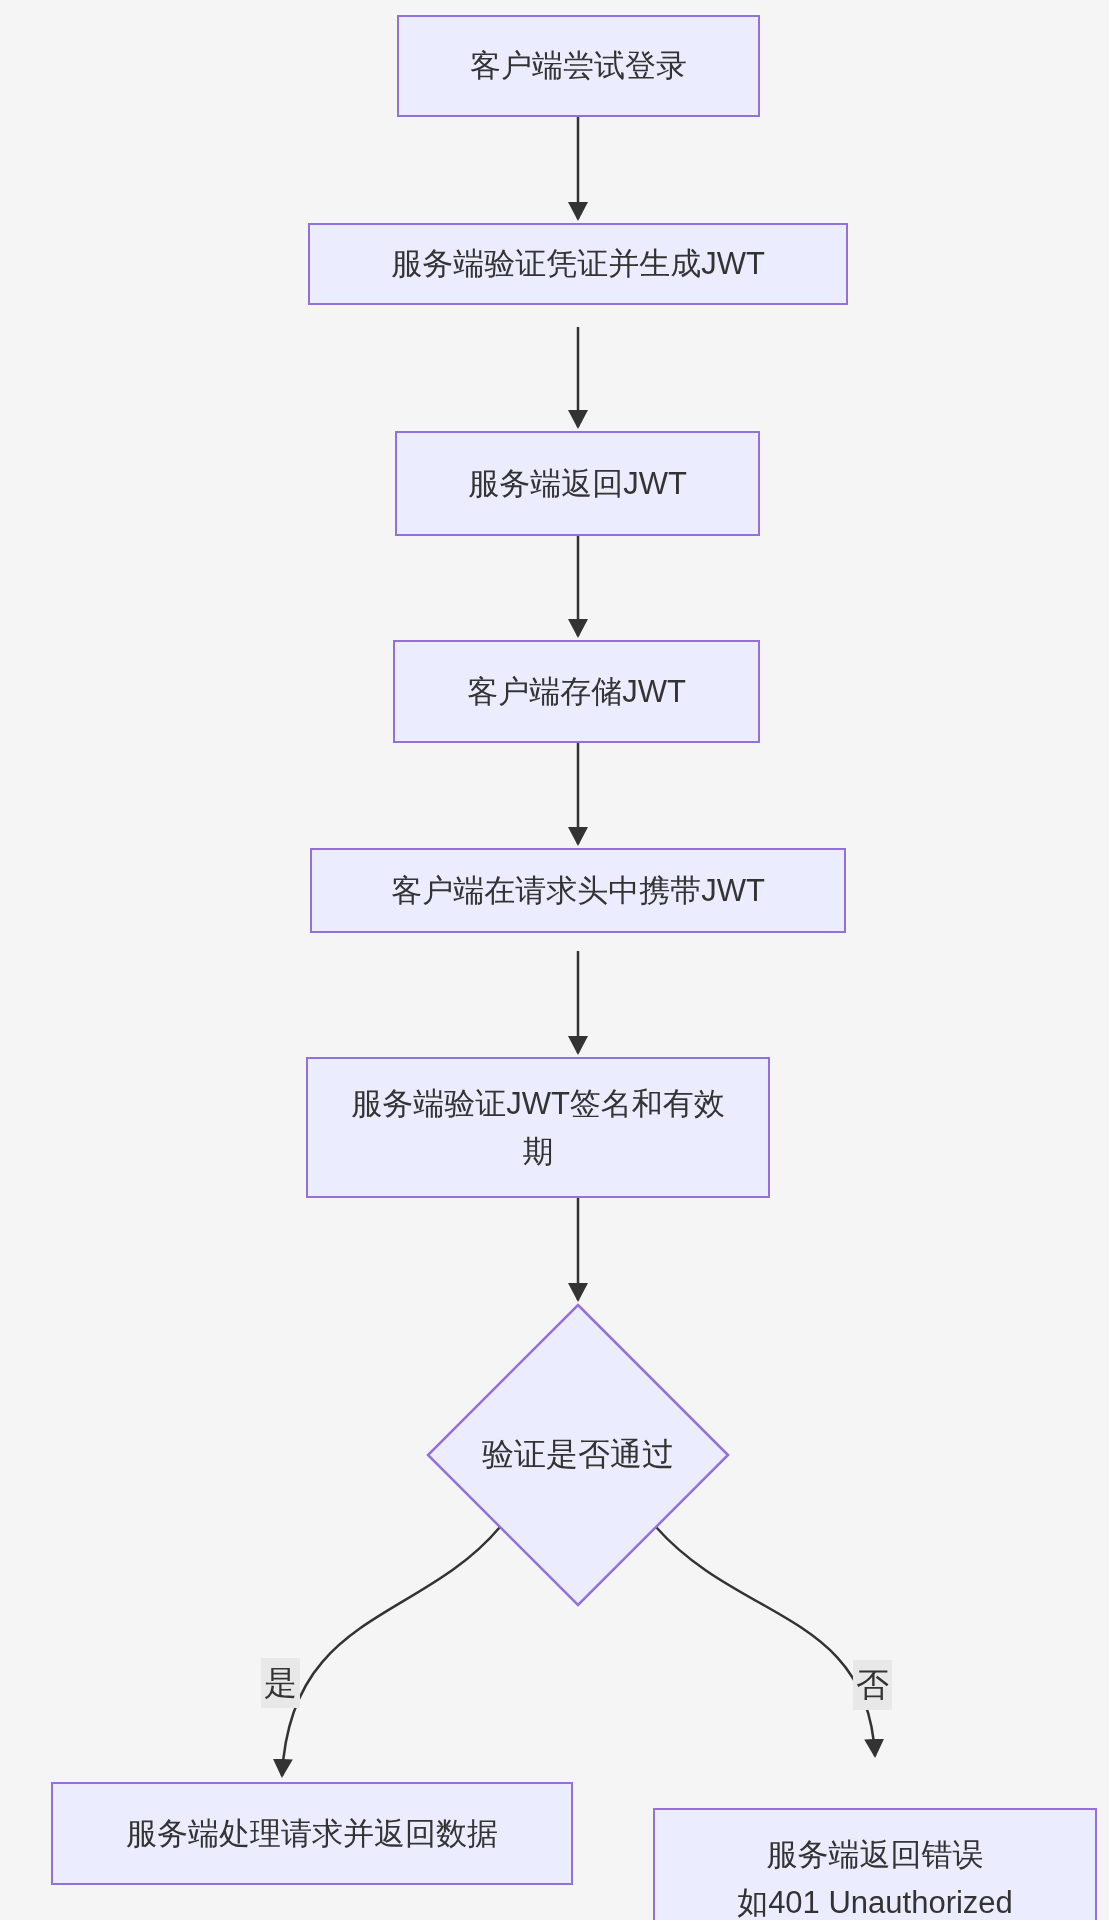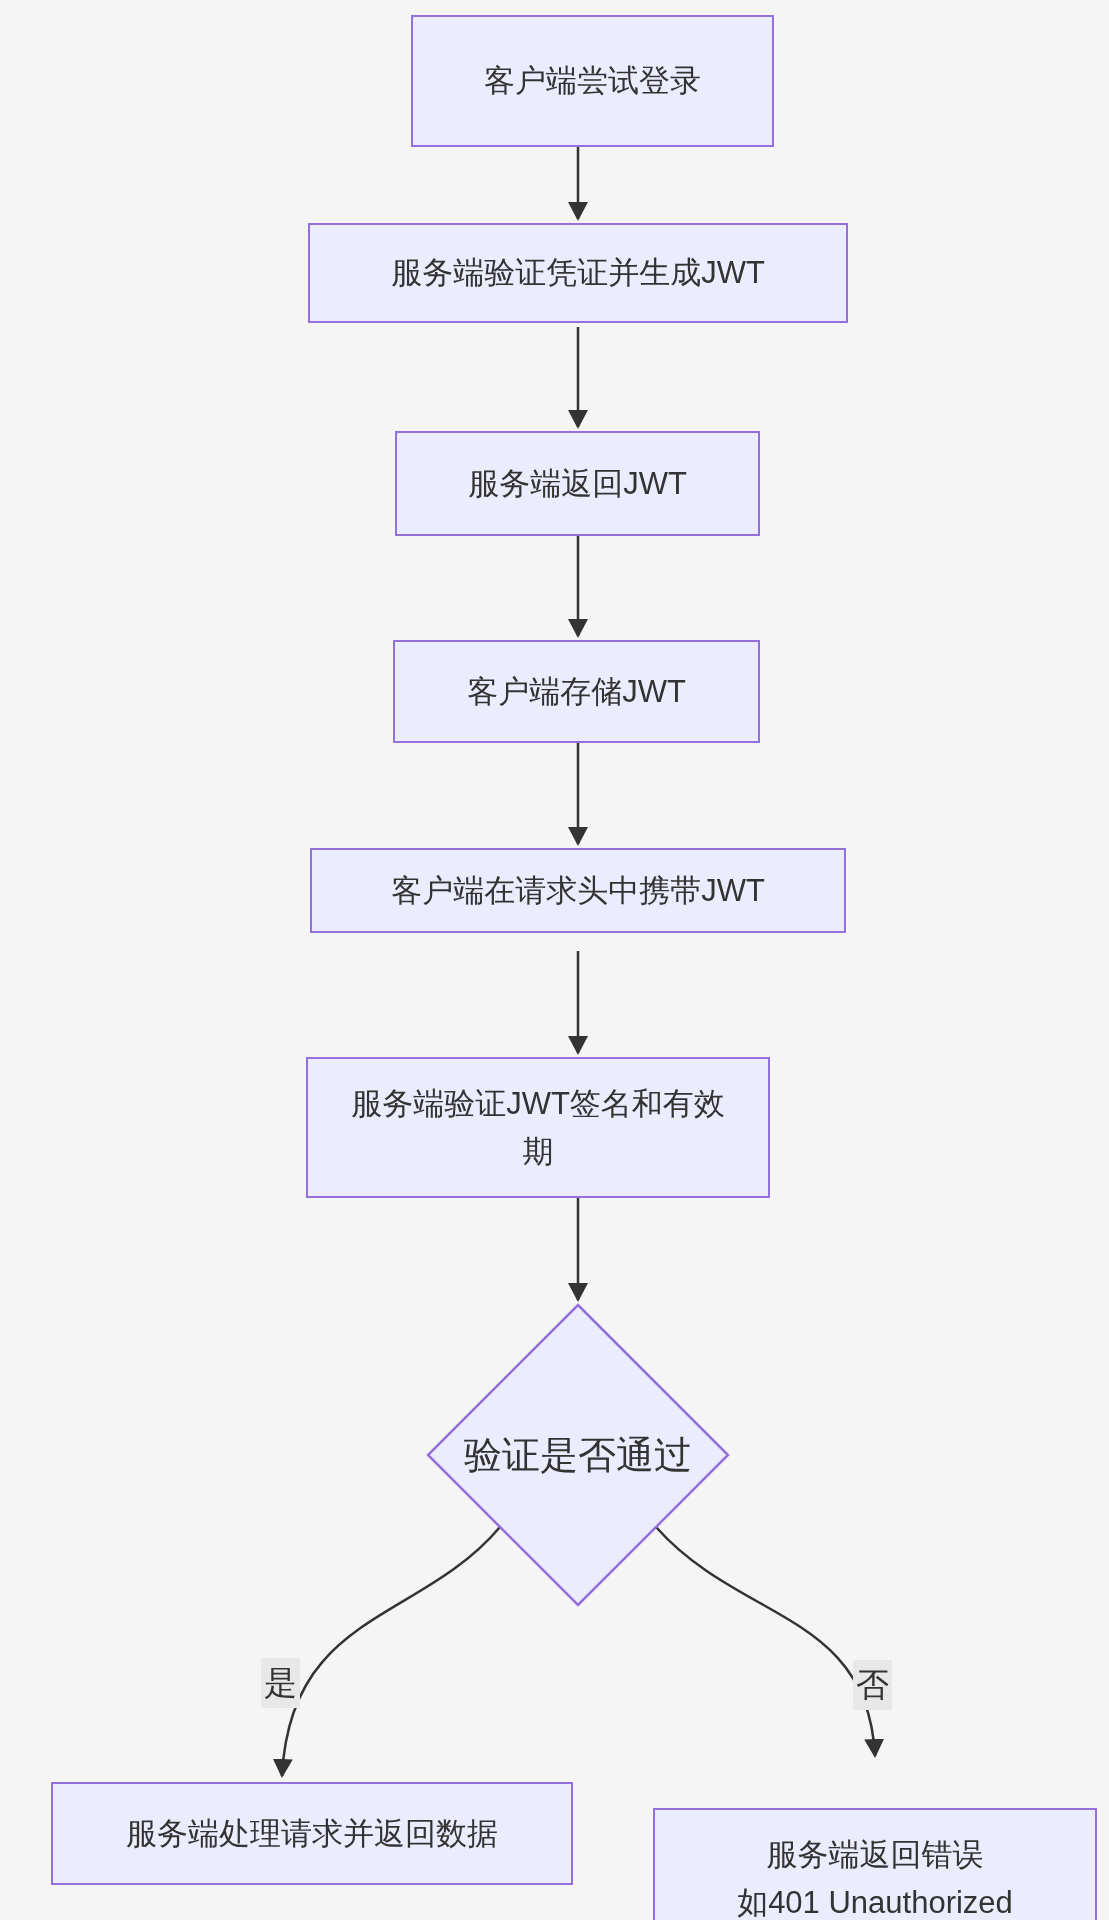--- a/index.html
+++ b/index.html
@@ -53,21 +53,21 @@
     line-height:48px;
     text-align:center;
     white-space:pre-line;
   }
   .diamond-label{
     position:absolute;
     display:flex;
     align-items:center;
     justify-content:center;
     color:var(--text);
-    font-size:38px;
+    font-size:32px;
     text-align:center;
     background:transparent;
     border:none;
   }
   .edge-label{
     position:absolute;
     background:var(--label-bg);
     color:var(--text);
     font-size:33px;
     line-height:1.4;
@@ -92,23 +92,23 @@
     <path class="edge" d="M578,536 L578,636" marker-end="url(#arrow)"></path>
     <path class="edge" d="M578,743 L578,844" marker-end="url(#arrow)"></path>
     <path class="edge" d="M578,951 L578,1053" marker-end="url(#arrow)"></path>
     <path class="edge" d="M578,1198 L578,1300" marker-end="url(#arrow)"></path>
     <path class="edge" d="M500,1527 C420,1622 290,1612 282,1776" marker-end="url(#arrow)"></path>
     <path class="edge" d="M656,1527 C740,1622 868,1612 875,1756" marker-end="url(#arrow)"></path>
 
     <polygon class="diamond" points="578,1305 728,1455 578,1605 428,1455"></polygon>
   </svg>
 
-  <div class="node" style="left:411px;top:15px;width:363px;height:132px;">客户端尝试登录</div>
+  <div class="node" style="left:397px;top:15px;width:363px;height:102px;">客户端尝试登录</div>
 
-  <div class="node" style="left:308px;top:223px;width:540px;height:100px;">服务端验证凭证并生成JWT</div>
+  <div class="node" style="left:308px;top:223px;width:540px;height:82px;">服务端验证凭证并生成JWT</div>
 
   <div class="node" style="left:395px;top:431px;width:365px;height:105px;">服务端返回JWT</div>
 
   <div class="node" style="left:393px;top:640px;width:367px;height:103px;">客户端存储JWT</div>
 
   <div class="node" style="left:310px;top:848px;width:536px;height:85px;">客户端在请求头中携带JWT</div>
 
   <div class="node" style="left:306px;top:1057px;width:464px;height:141px;">服务端验证JWT签名和有效
 期</div>
 

